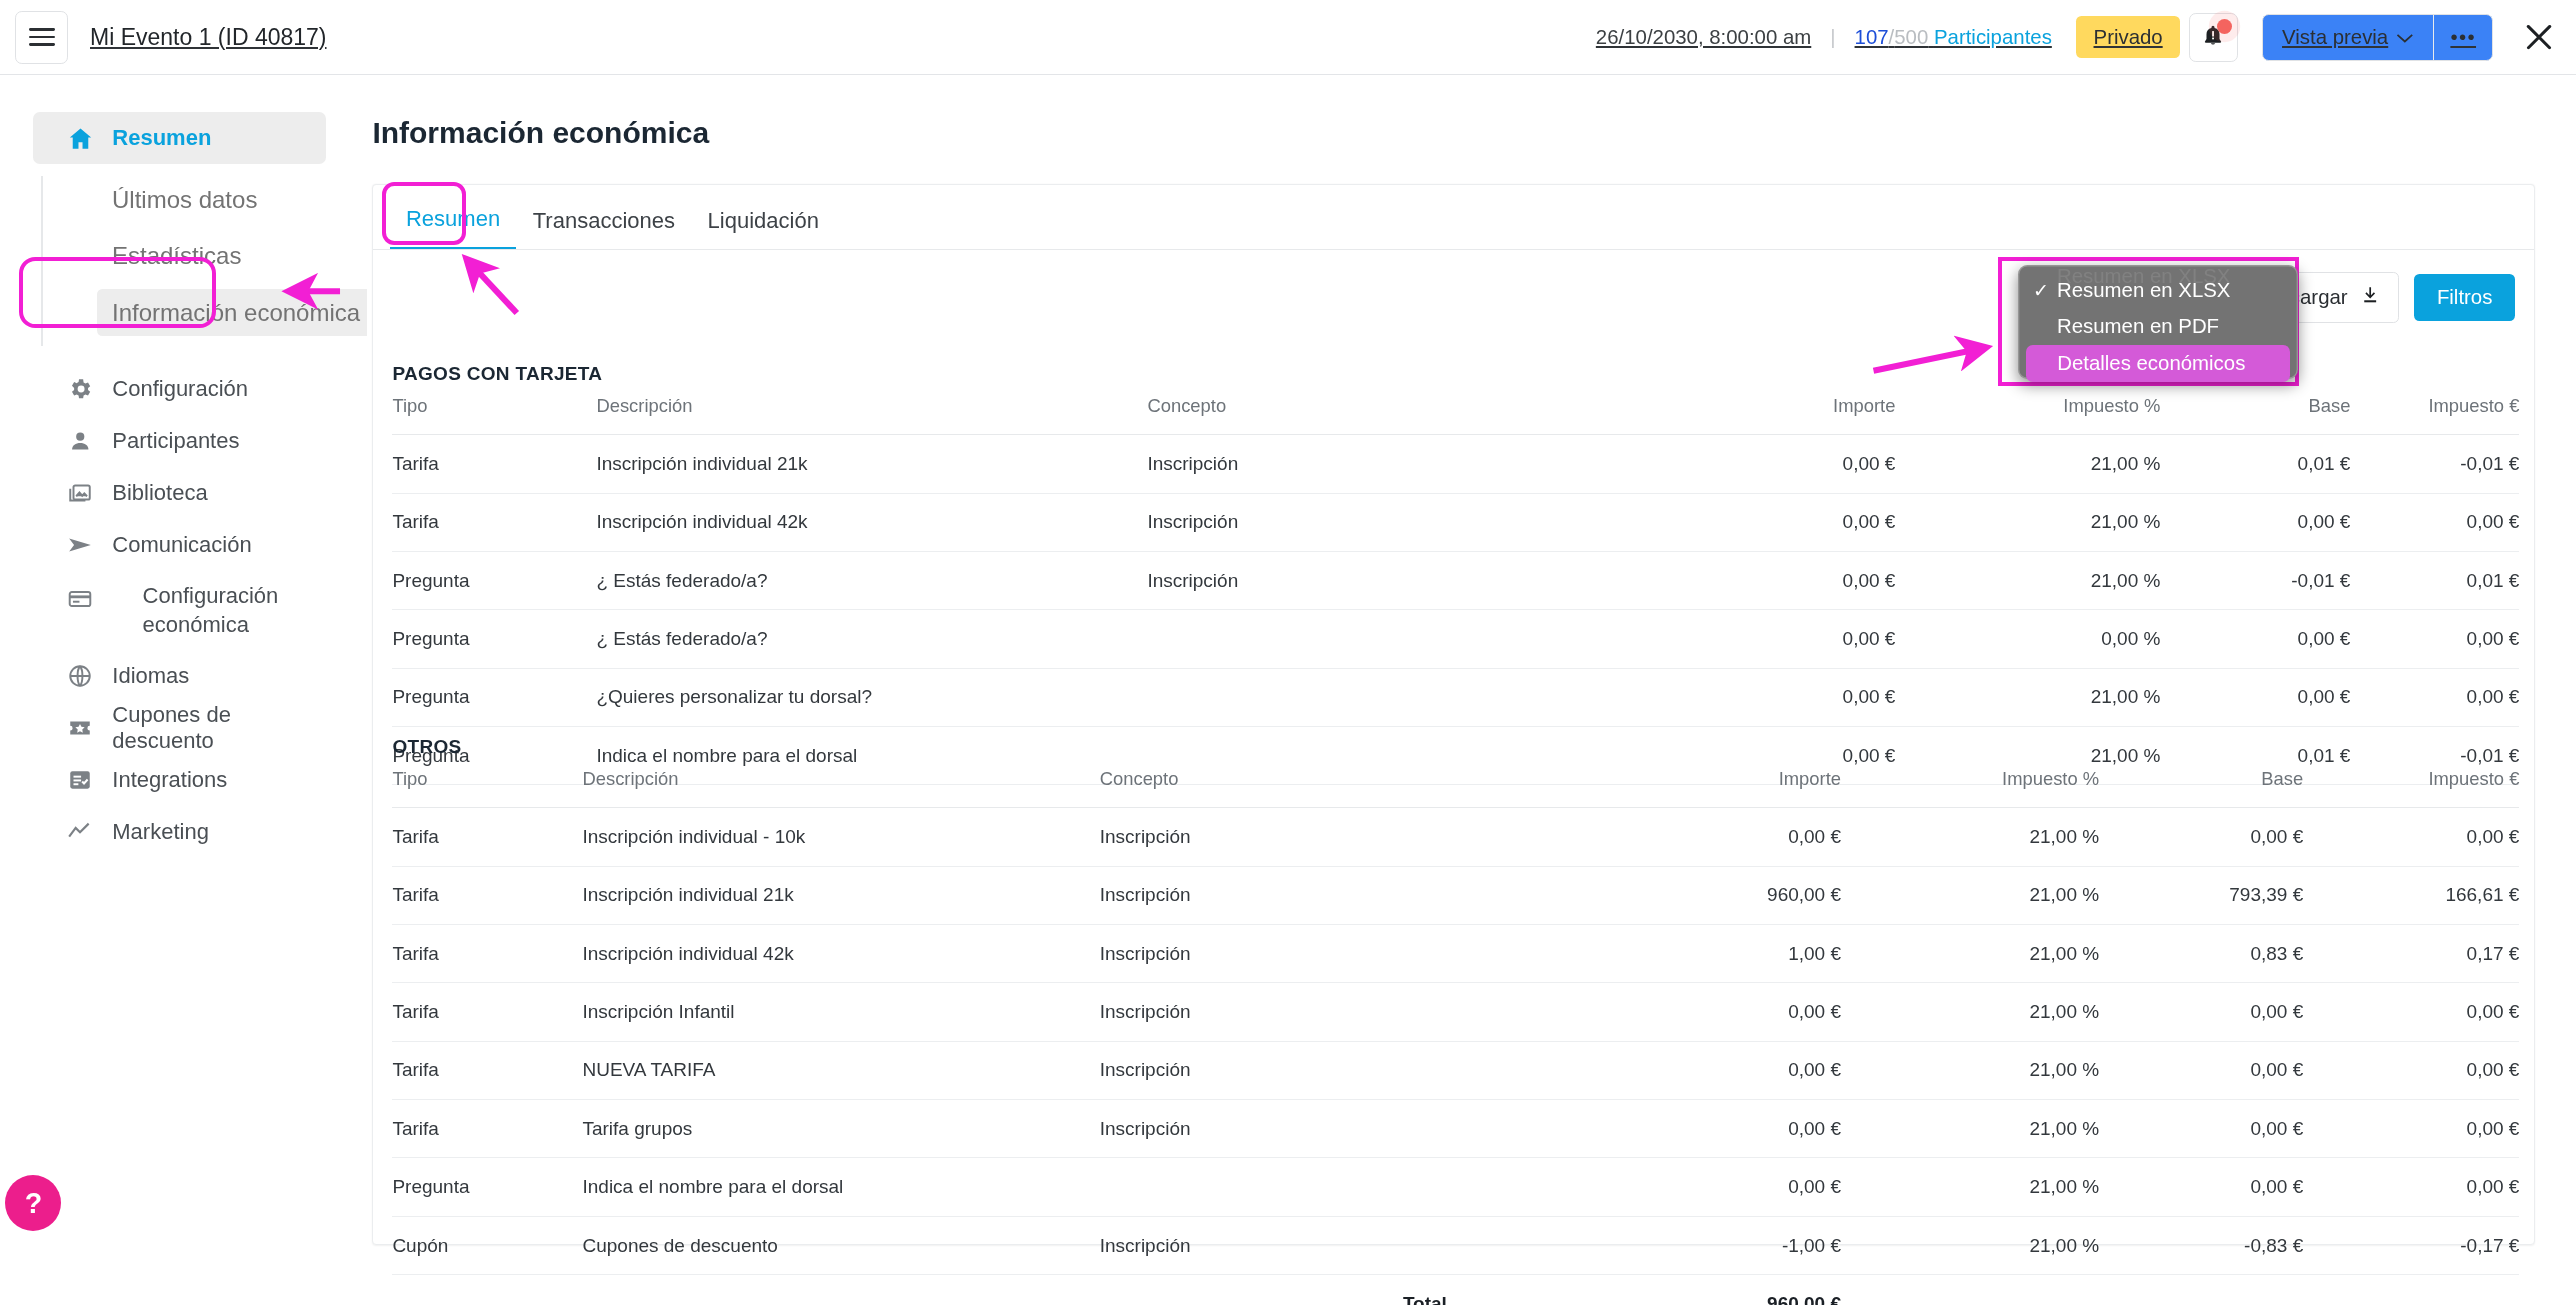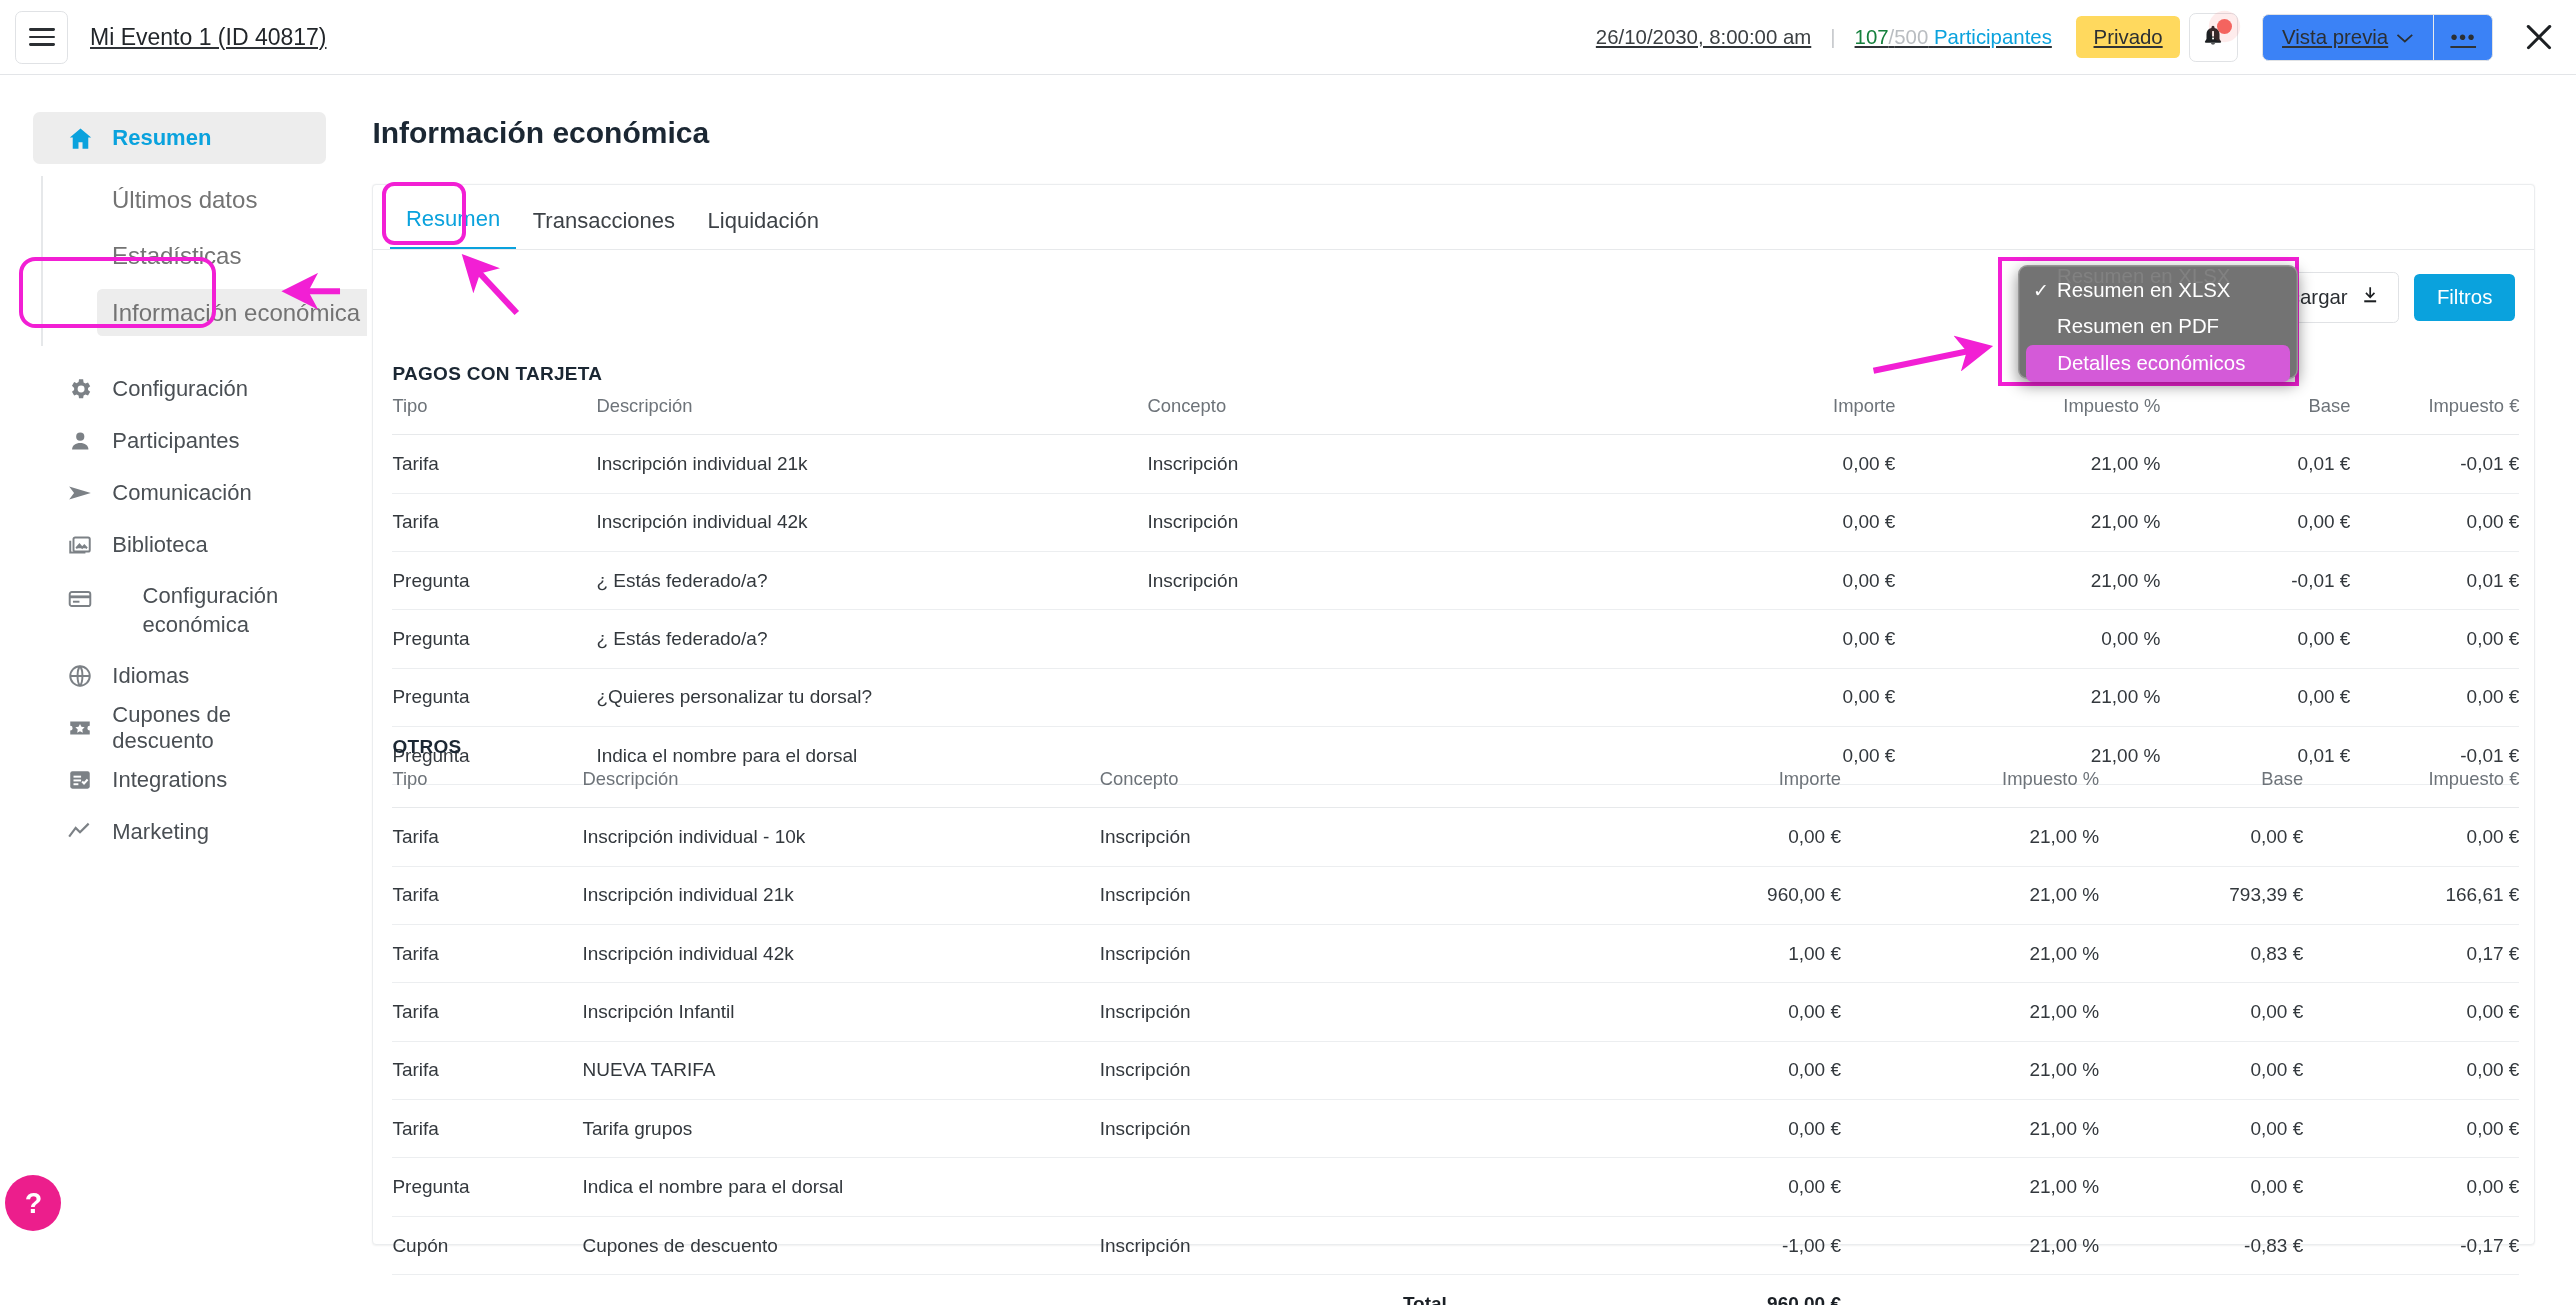--- a/index.html
+++ b/index.html
@@ -28,21 +28,21 @@
   #hamburger span { display:block; width:26px; height:2.7px; background:#2b2f33; border-radius:1.4px; }
   #event-title {
     margin-left:22px; font-size:23px; color:#22262a; font-weight:400; white-space:nowrap;
   }
   #topbar-right {
     margin-left:auto; display:flex; align-items:center; gap:0; padding-right:17.7px;
   }
   .tb-date { font-size:20.4px; color:#3c4043; white-space:nowrap; }
   .tb-sep { color:#c6c9cc; margin:0 19px; font-size:20.4px; }
   .tb-participants { font-size:20.4px; white-space:nowrap; }
-  .tb-participants .cur { color:#15803d;margin-top:32px; }
+  .tb-participants .cur { color:#1d4ed8;margin-top:32px; }
   .tb-participants .sl { color:#b9bdc1; }
   .tb-participants .tot { color:#b9bdc1; }
   .tb-participants .lbl { color:#0aa2dd; }
   #privado-badge {
     margin-left:24px; background:#ffd95e; color:#2b2f33;
     font-size:20.4px; padding:9.5px 17.7px; border-radius:5.4px; white-space:nowrap; cursor:pointer;
   }
   #bell-btn {
     margin-left:8.2px; width:49px; height:49px; border:0.7px solid #e0e2e5; border-radius:6.8px;
     background:#fff; position:relative; display:flex; align-items:center; justify-content:center;
@@ -273,36 +273,36 @@
       <svg width="24.5" height="24.5" viewBox="0 0 24 24" fill="#7c8186">
           <circle cx="12" cy="7.5" r="4"></circle>
           <path d="M4 20c0-4.2 3.6-6.4 8-6.4s8 2.2 8 6.4z"></path>
         </svg>
     </span>
     <span>Participantes</span>
   </div>
 
   <div class="nav-main">
     <span class="ic">
-      <svg width="26" height="26" viewBox="0 0 24 24" fill="#7c8186">
-          <path d="M2 6 22 12 2 18l4.5-6z"></path>
-        </svg>
-    </span>
-    <span>Comunicación</span>
-  </div>
-
-  <div class="nav-main">
-    <span class="ic">
       <svg width="26" height="26" viewBox="0 0 24 24" fill="none" stroke="#7c8186" stroke-width="1.8">
         <rect x="6" y="5" width="15" height="13" rx="1.5"></rect>
           <path d="M3 8v11h14"></path>
         <path d="M8.5 15l3-3.5 2.5 3 2-2.2 2.5 2.7" fill="#7c8186"></path>
       </svg>
     </span>
     <span>Biblioteca</span>
+  </div>
+
+  <div class="nav-main">
+    <span class="ic">
+      <svg width="26" height="26" viewBox="0 0 24 24" fill="#7c8186">
+          <path d="M2 6 22 12 2 18l4.5-6z"></path>
+        </svg>
+    </span>
+    <span>Comunicación</span>
   </div>
 
   <div class="nav-main twoline" style="max-width:224px;">
     <span class="ic">
       <svg width="26" height="26" viewBox="0 0 24 24" fill="none" stroke="#7c8186" stroke-width="1.8">
         <rect x="2.5" y="5.5" width="19" height="13" rx="2"></rect>
           <path d="M2.5 10h19" stroke-width="2.6"></path>
           <path d="M5.5 14.5h6"></path>
       </svg>
     </span>

